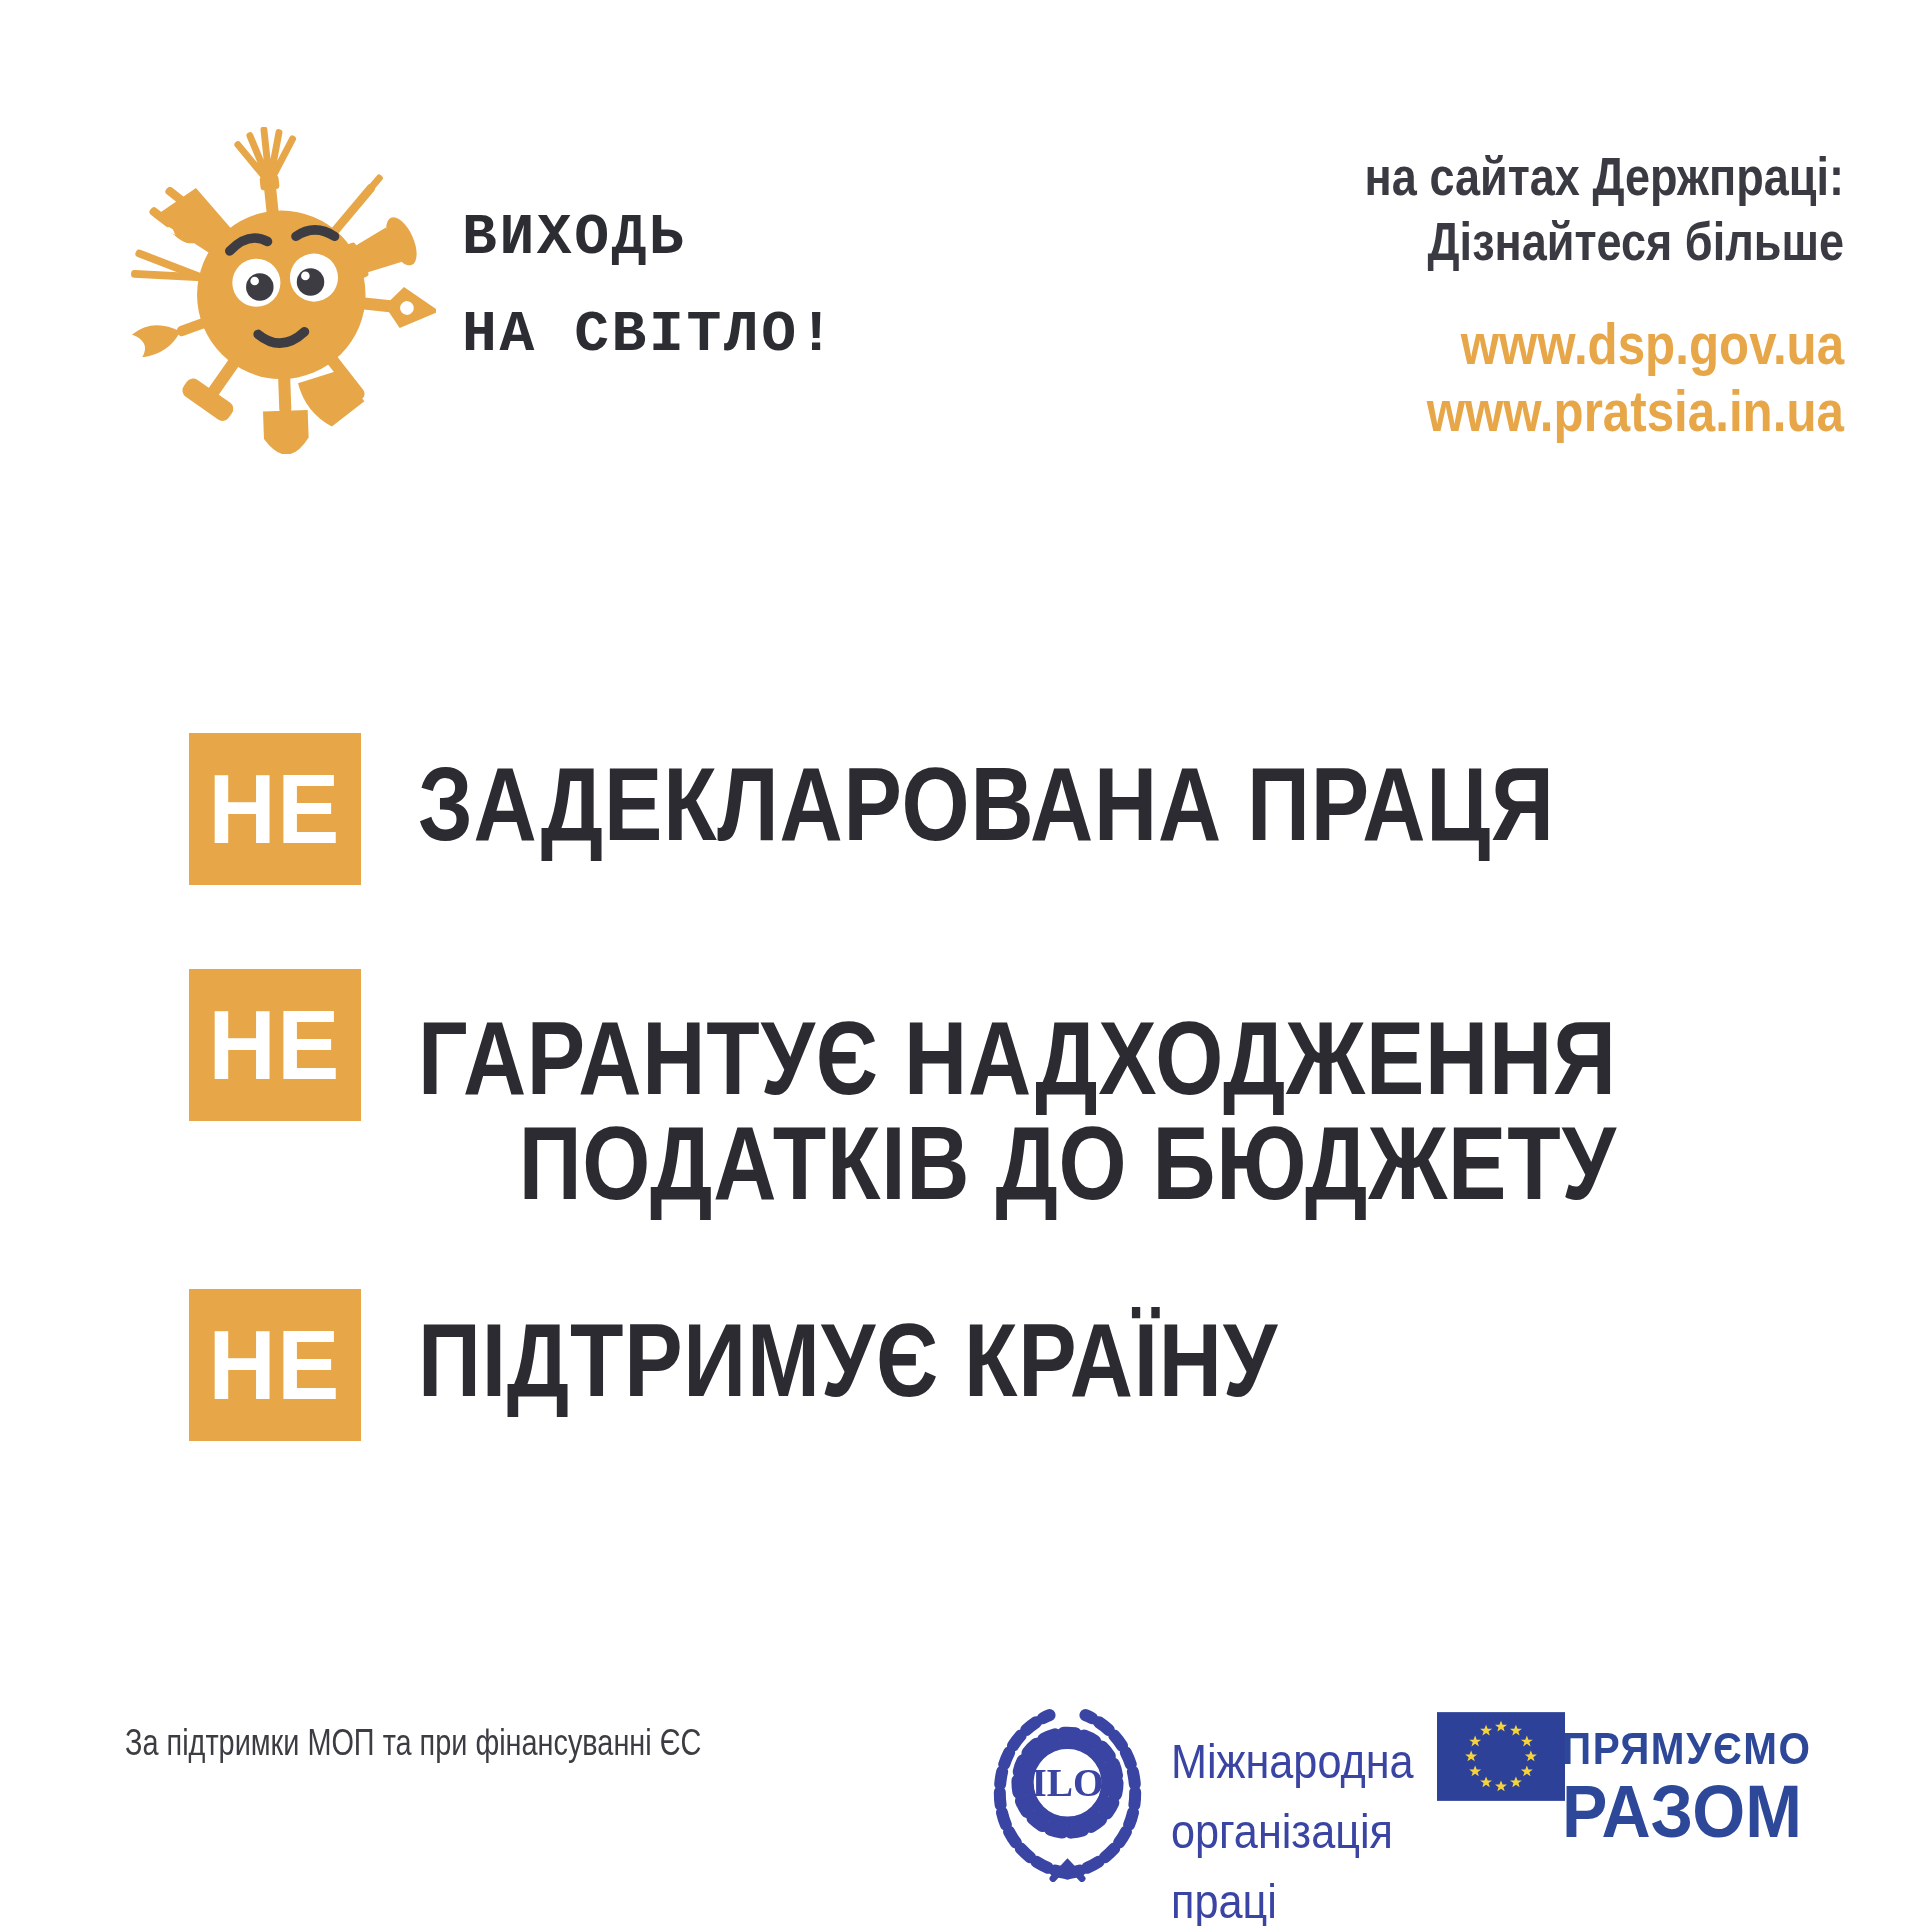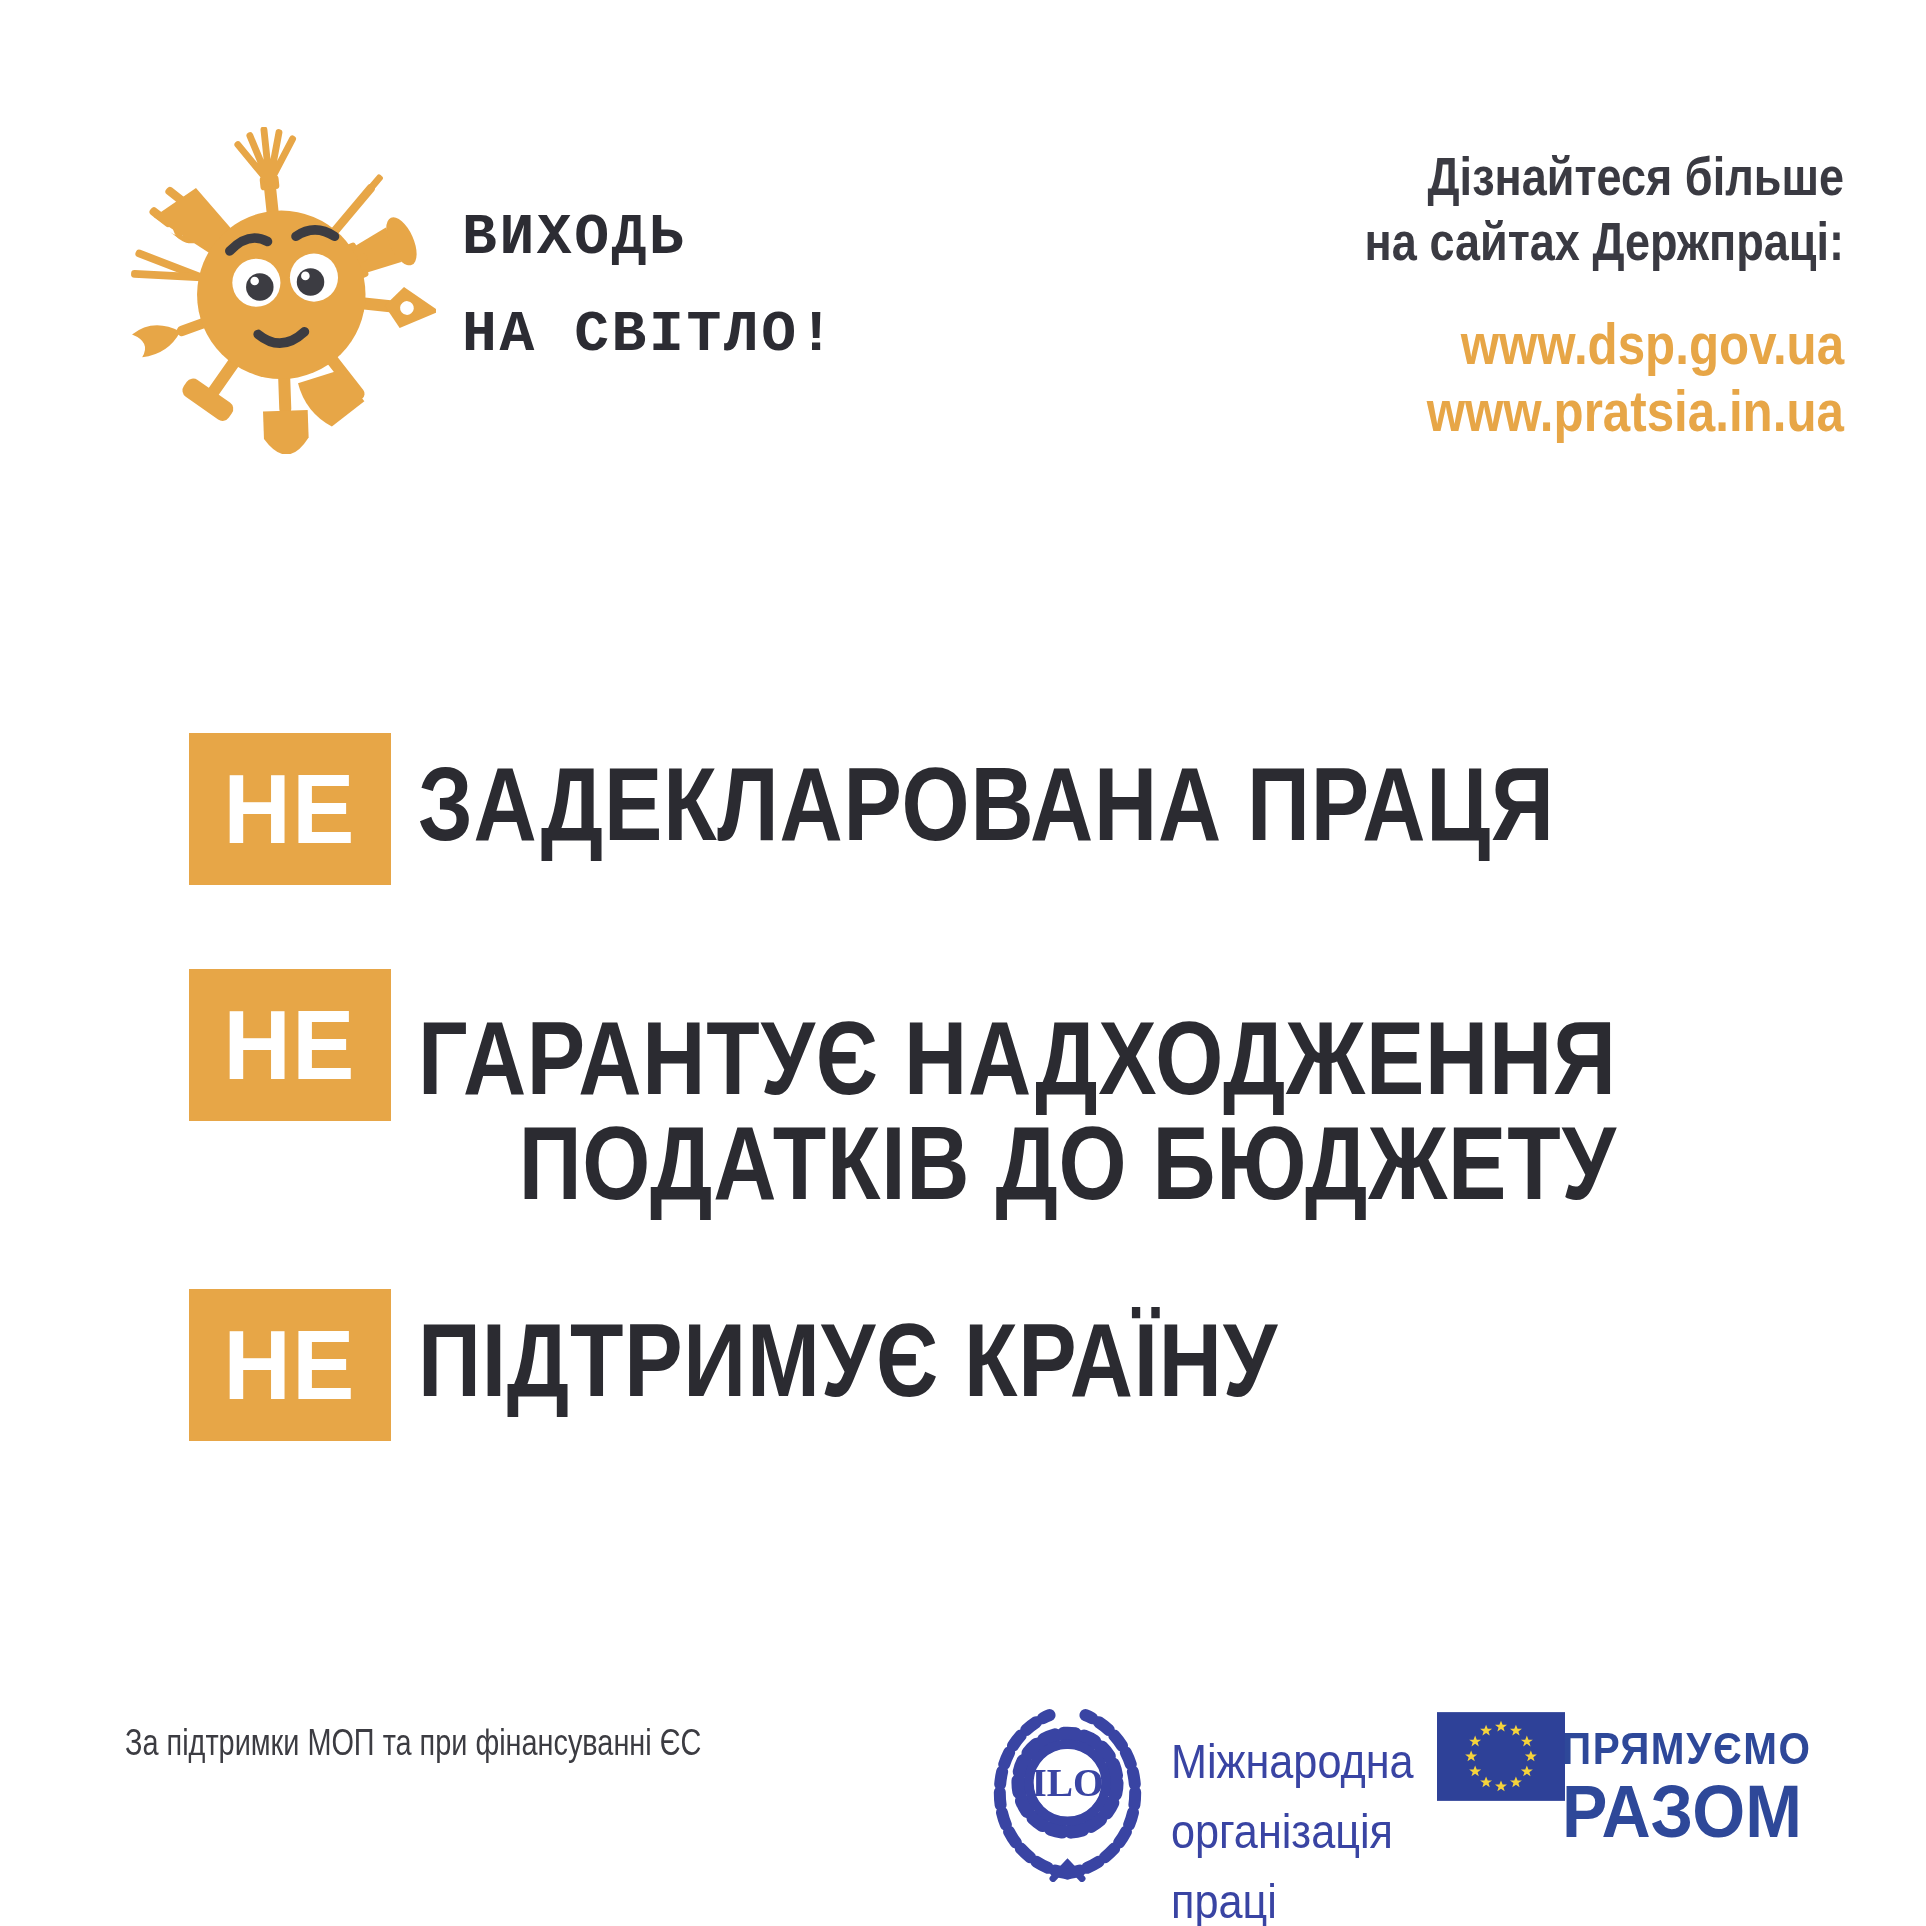--- a/index.html
+++ b/index.html
@@ -19,21 +19,21 @@
 
   .info{position:absolute;right:82px;top:144px;text-align:right;}
   .info-line{font-size:53px;font-weight:700;color:#3A3A42;line-height:65px;white-space:nowrap;}
   .info-line .cxr{transform:scaleX(.85);}
   .urls{margin-top:36px;}
   .url-line{font-size:58px;font-weight:700;color:#E7A647;line-height:67px;white-space:nowrap;}
   .url-line .cxr{transform:scaleX(.85);}
 
   
   .ne-tile{
-    position:absolute;left:189px;width:202px;height:152px;background:#E7A647;
+    position:absolute;left:189px;width:172px;height:152px;background:#E7A647;
     display:flex;align-items:center;justify-content:center;
   }
   .ne-tile span{font-size:98px;font-weight:800;color:#ffffff;transform:scaleX(.95);letter-spacing:1.7px;}
   .tile1{top:733px;} .tile2{top:969px;} .tile3{top:1289px;}
 
   .row-text{position:absolute;left:418px;color:#2B2B31;white-space:nowrap;}
   .row-text .cx{transform:scaleX(.85);}
   .row-line{font-size:103px;font-weight:800;line-height:105px;letter-spacing:0.9px;}
   .rt1{top:752px;} .rt2{top:1006px;text-align:right;} .rt3{top:1308px;}
 
@@ -143,22 +143,22 @@
       <circle cx="218" cy="173" r="5" fill="#ffffff"></circle>
     </g>
   </svg>
 
   <div class="title">
     <div class="t">ВИХОДЬ</div>
     <div class="t t2">НА СВІТЛО!</div>
   </div>
 
   <div class="info">
+    <div class="info-line"><span class="cxr">на сайтах Держпраці:</span></div>
     <div class="info-line"><span class="cxr">Дізнайтеся більше</span></div>
-    <div class="info-line"><span class="cxr">на сайтах Держпраці:</span></div>
     <div class="urls">
       <div class="url-line"><span class="cxr">www.dsp.gov.ua</span></div>
       <div class="url-line"><span class="cxr">www.pratsia.in.ua</span></div>
     </div>
   </div>
 
   <div class="ne-tile tile1">
       <span>НЕ</span>
     </div>
   <div class="row-text rt1">

